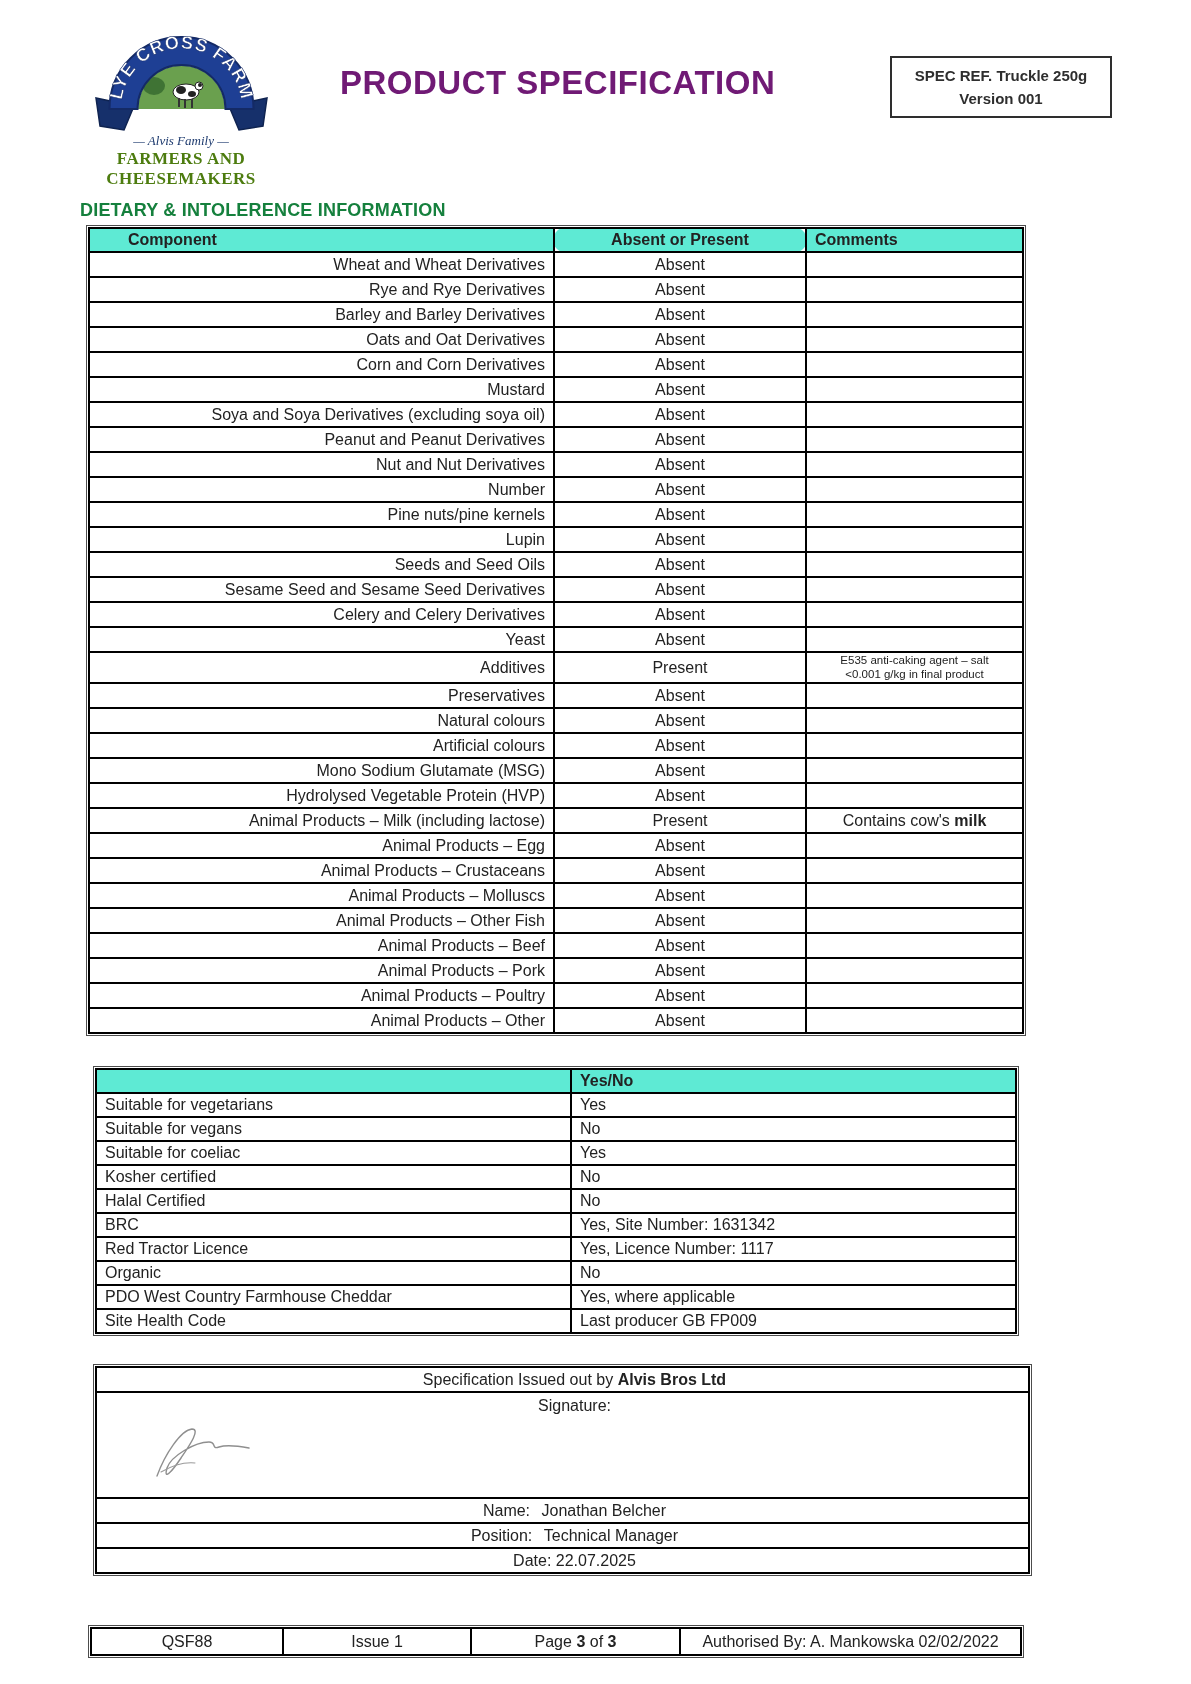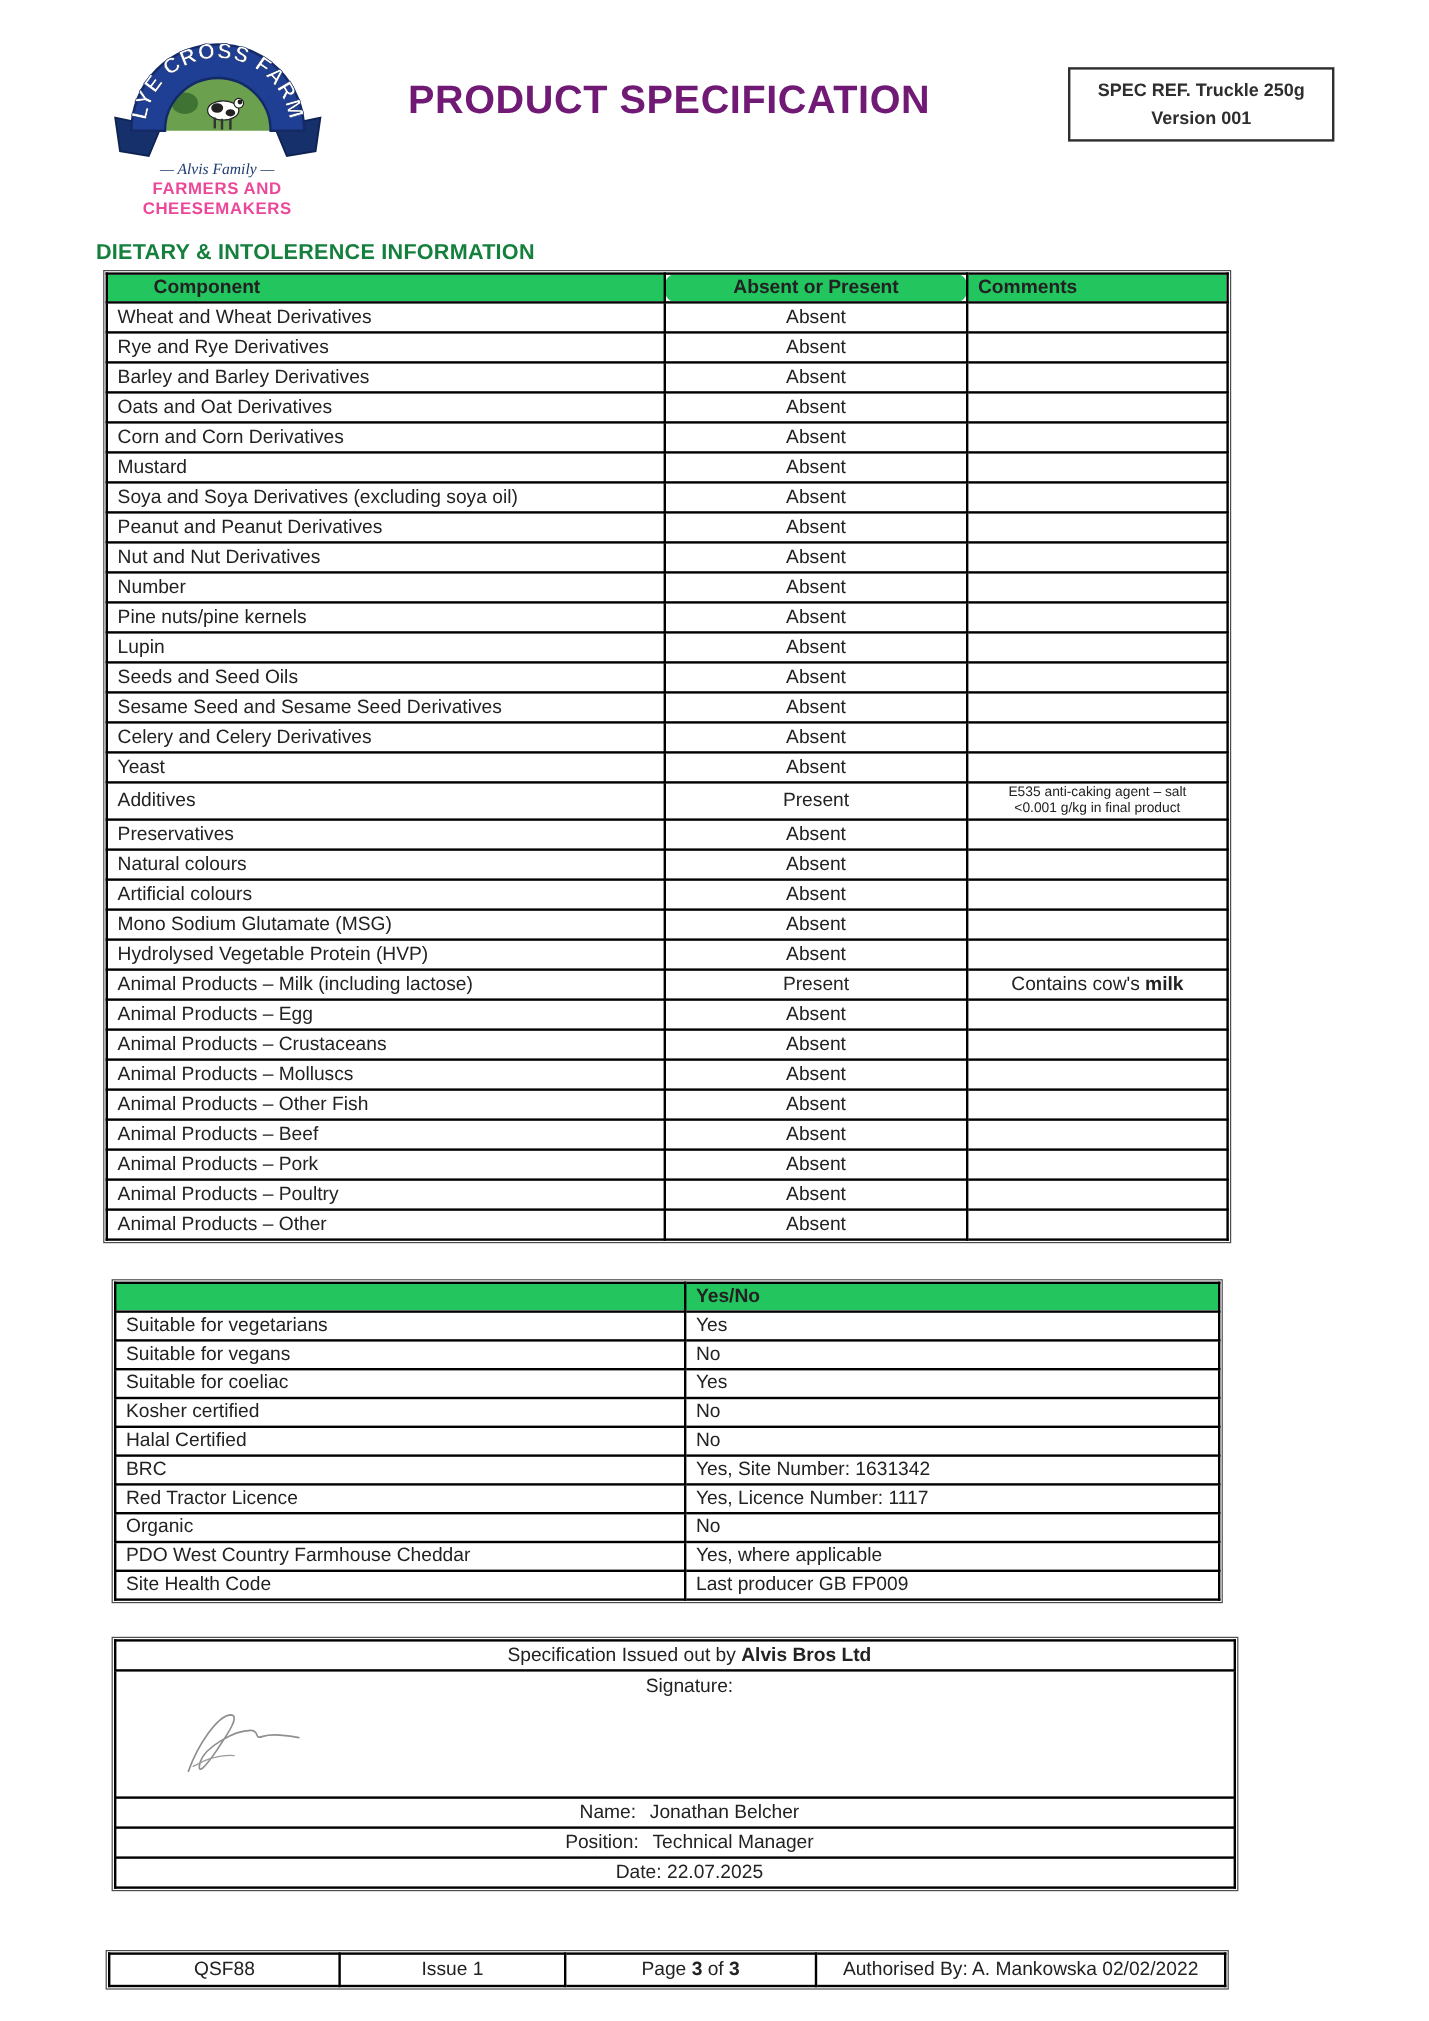--- a/index.html
+++ b/index.html
@@ -5,41 +5,41 @@
   * { margin:0; padding:0; box-sizing:border-box; }
   html,body { background:#ffffff; }
   body { font-family:"Liberation Sans", sans-serif; color:#222; }
   .page { position:relative; width:1191px; height:1684px; background:#fff; overflow:hidden; }
 
   
   .header { position:relative; height:192px; }
   .logo { position:absolute; left:90px; top:18px; width:182px; text-align:center; color:#1d3a6e; }
   .logo svg { display:block; margin:0 auto; }
   .logo-family { font-family:"Liberation Serif", serif; font-style:italic; font-size:13px; color:#1d3a6e; margin-top:-3px; }
-  .logo-line { font-family:Liberation Sans, sans-serif; font-weight:bold; font-size:14px; letter-spacing:.5px; color:#ec4899; line-height:1.15; }
+  .logo-line { font-family:Liberation Serif, serif; font-weight:bold; font-size:17px; letter-spacing:.5px; color:#4d7c0f; line-height:1.15; }
   .doc-title { position:absolute; left:340px; top:64px; font-size:33px; font-weight:bold; color:#701a75; letter-spacing:.5px; }
   .spec-box { position:absolute; left:890px; top:56px; width:222px; height:62px; border:2px solid #2e2e2e;
               display:flex; flex-direction:column; justify-content:center; align-items:center;
               font-size:15px; font-weight:bold; color:#2e2e2e; line-height:1.55; }
 
   
   .main { margin-left:88px; width:934px; }
   .section-title { font-size:18px; font-weight:bold; color:#15803d; margin:8px 0 6px -8px; letter-spacing:.2px; }
 
   table { border-collapse:collapse; table-layout:fixed; }
   .bordered { border:2px solid #000; outline:1px solid #4d4d4d; outline-offset:1px; }
   .bordered td, .bordered th { border:2px solid #000; font-size:16px; line-height:20px; padding:1px 8px; overflow:hidden; }
-  .hdr { background:#22c55e; font-weight:bold;margin-left:24px; }
+  .hdr { background:#5eead4; font-weight:bold;margin-left:24px; }
 
   .dietary { width:934px; }
   .dietary th.h-component { text-align:left; padding-left:38px; }
   .dietary th.h-status, .dietary td.cell-center { text-align:center;border-radius:10px; }
   .dietary th.h-comments { text-align:left; }
   .dietary td { height:25px; }
-  .cell-left { text-align:left; }
+  .cell-left { text-align:right; }
   .cell-comment { text-align:center; }
   .small-comment { font-size:11.5px; line-height:13.5px; text-align:center; }
 
   .cert { width:920px; margin:34px 0 0 7px; }
   .cert td, .cert th { height:24px; text-align:left; }
 
   .sig { width:935px; margin:32px 0 0 7px; }
   .sig td { height:25px; text-align:center;padding-left:32px; }
   .sig td.sig-area { height:106px; vertical-align:top; padding-top:3px; }
   .sig-scribble { margin:4px 0 0 22px; display:block; }

